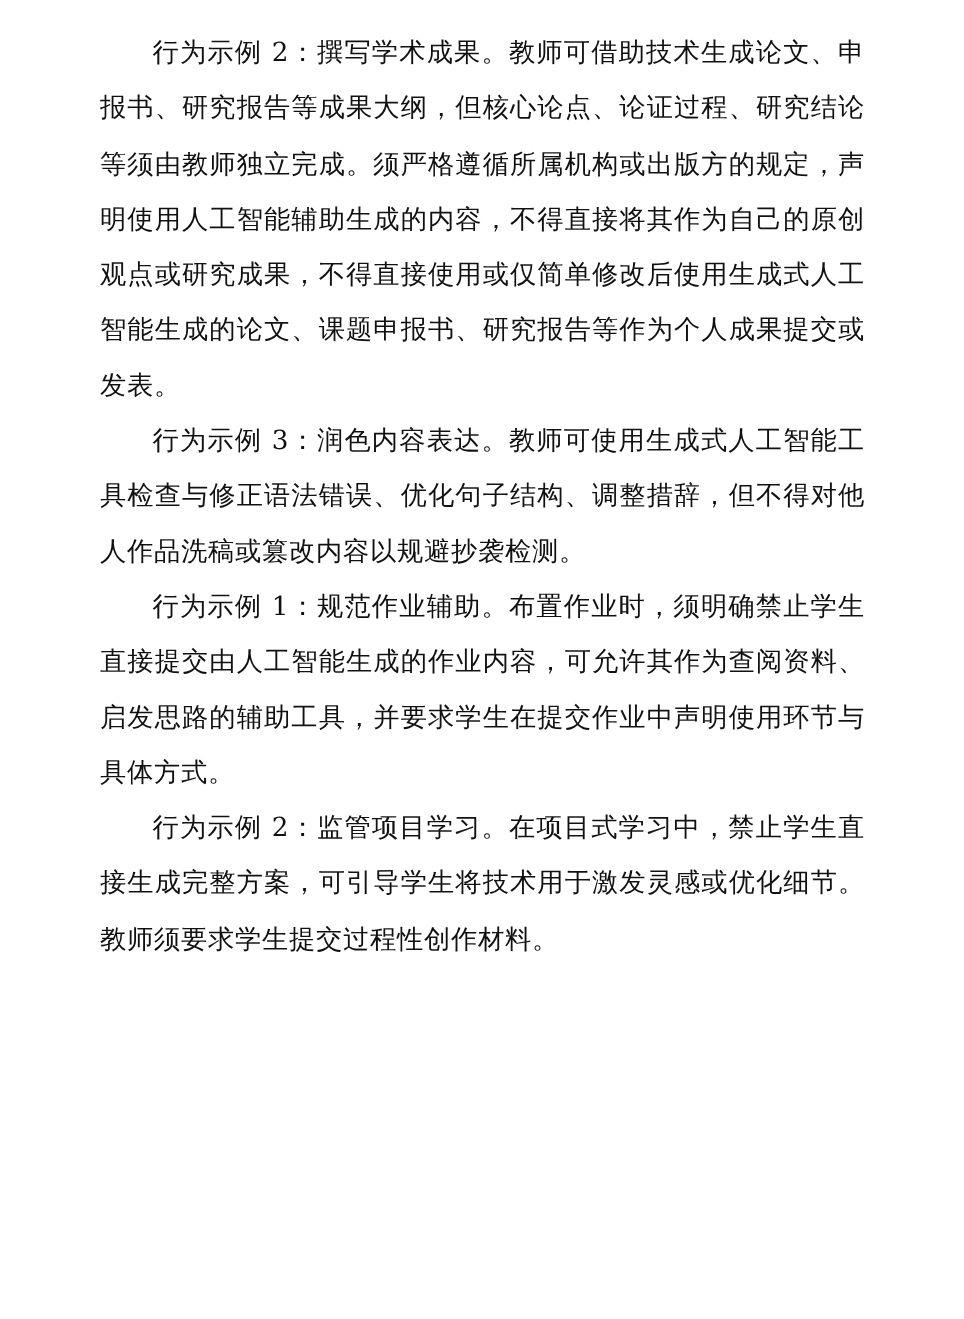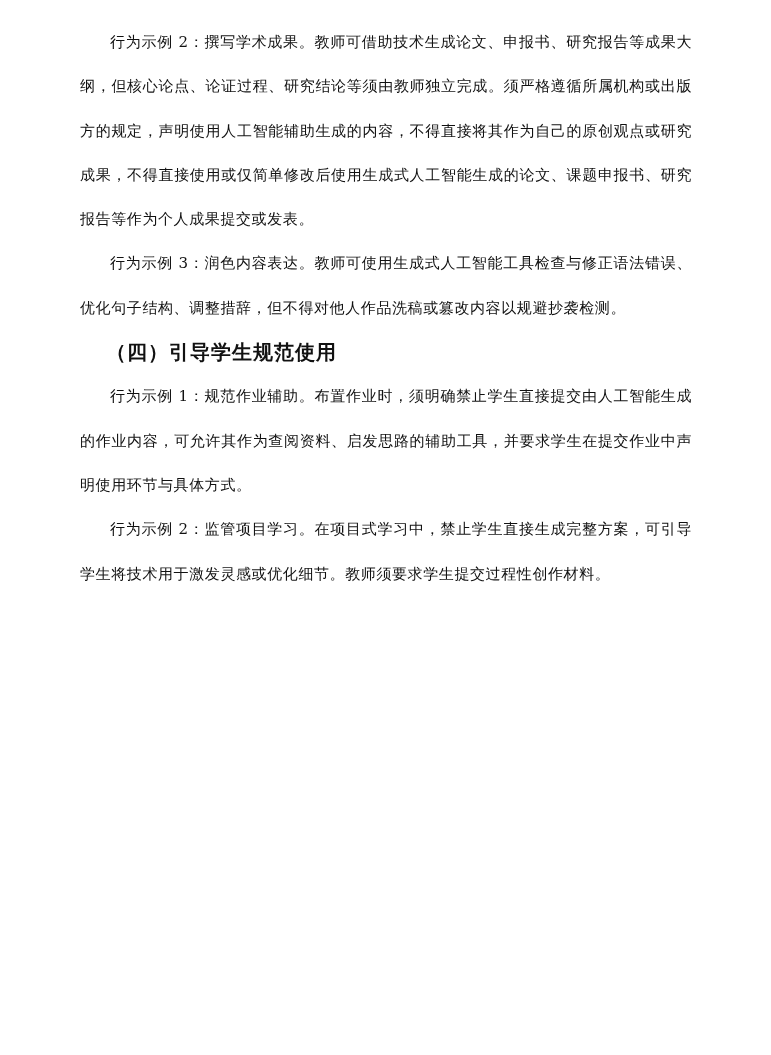--- a/index.html
+++ b/index.html
@@ -4,21 +4,21 @@
 <style>
   html, body { margin: 0; padding: 0; background: #ffffff; }
   body { width: 771px; height: 1055px; position: relative; overflow: hidden; }
   .page {
     position: absolute; left: 80px; top: 20px; width: 612px;
     font-family: "DejaVu Serif", "Liberation Serif", serif;
     color: #111111;
   }
   .para {
     margin: 0;
-    font-size: 15px;
+    font-size: 21px;
     line-height: 44.3px;
     text-align: justify;
     text-align-last: left;
     text-indent: 2em;
     letter-spacing: 0.6px;
     word-break: break-all;
   }
   .heading {
     margin: 0;
     font-family: "DejaVu Sans", "Liberation Sans", sans-serif;
@@ -28,16 +28,15 @@
     text-indent: 1.3em;
     letter-spacing: 1px;
   }
 </style>
 </head>
 <body>
 
 <div class="page">
   <p class="para">行为示例 2：撰写学术成果。教师可借助技术生成论文、申报书、研究报告等成果大纲，但核心论点、论证过程、研究结论等须由教师独立完成。须严格遵循所属机构或出版方的规定，声明使用人工智能辅助生成的内容，不得直接将其作为自己的原创观点或研究成果，不得直接使用或仅简单修改后使用生成式人工智能生成的论文、课题申报书、研究报告等作为个人成果提交或发表。</p>
   <p class="para">行为示例 3：润色内容表达。教师可使用生成式人工智能工具检查与修正语法错误、优化句子结构、调整措辞，但不得对他人作品洗稿或篡改内容以规避抄袭检测。</p>
-  <p class="heading">（四）引导学生规范使用</p>
   <p class="para">行为示例 1：规范作业辅助。布置作业时，须明确禁止学生直接提交由人工智能生成的作业内容，可允许其作为查阅资料、启发思路的辅助工具，并要求学生在提交作业中声明使用环节与具体方式。</p>
   <p class="para">行为示例 2：监管项目学习。在项目式学习中，禁止学生直接生成完整方案，可引导学生将技术用于激发灵感或优化细节。教师须要求学生提交过程性创作材料。</p>
 </div>
 
 </body></html>

